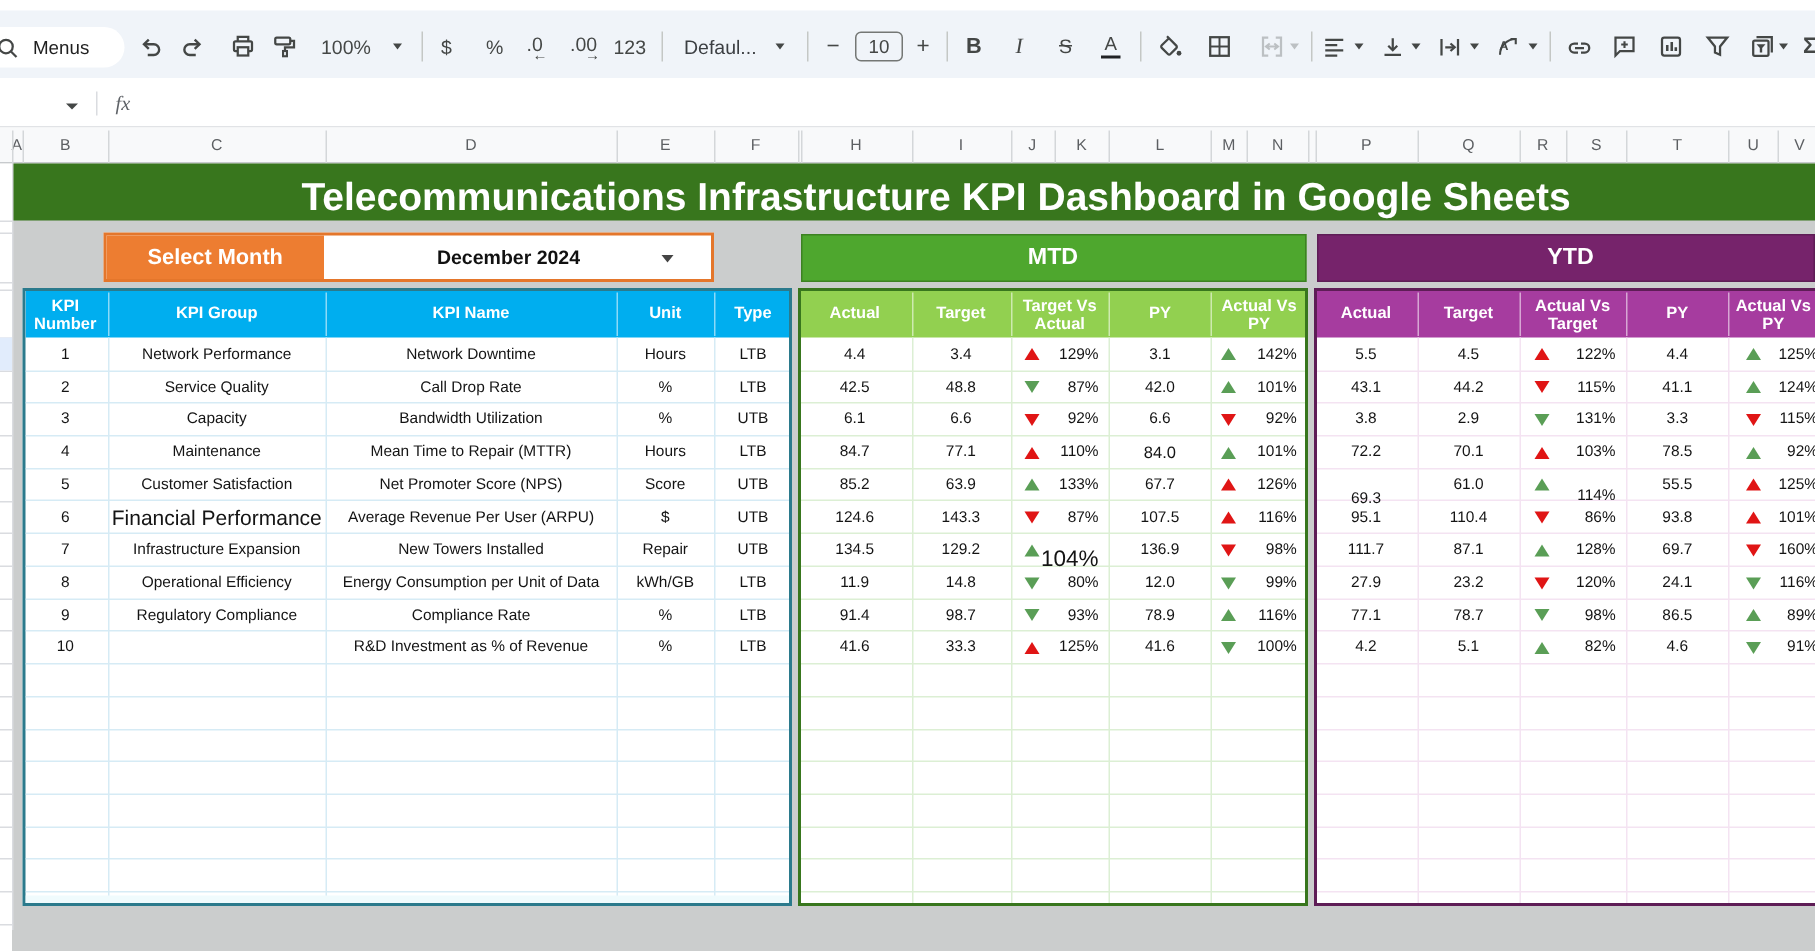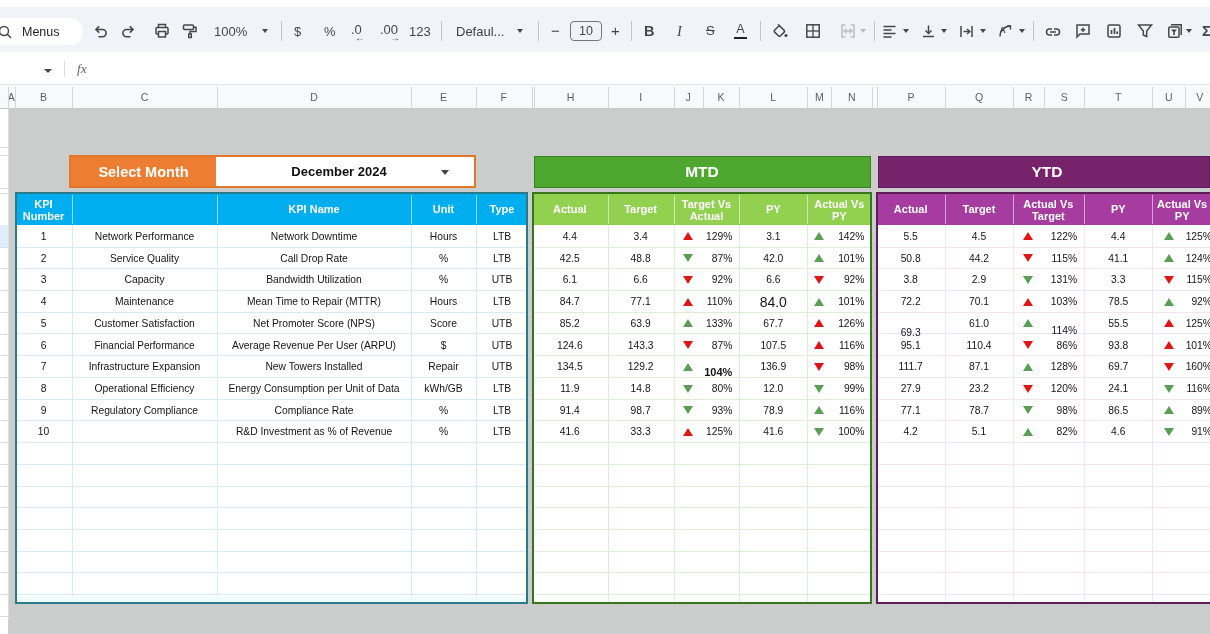--- a/index.html
+++ b/index.html
@@ -203,32 +203,36 @@
 <div class="ab" style="left:0;top:463.8px;width:7.5px;height:1px;background:#dadce0"></div>
 <div class="ab" style="left:0;top:485.5px;width:7.5px;height:1px;background:#dadce0"></div>
 <div class="ab" style="left:0;top:507.3px;width:7.5px;height:1px;background:#dadce0"></div>
 <div class="ab" style="left:0;top:529.0px;width:7.5px;height:1px;background:#dadce0"></div>
 <div class="ab" style="left:0;top:550.7px;width:7.5px;height:1px;background:#dadce0"></div>
 <div class="ab" style="left:0;top:572.4px;width:7.5px;height:1px;background:#dadce0"></div>
 <div class="ab" style="left:0;top:594.1px;width:7.5px;height:1px;background:#dadce0"></div>
 <div class="ab" style="left:0;top:615.9px;width:7.5px;height:1px;background:#dadce0"></div>
 <div class="ab" style="left:7.5px;top:108.5px;width:1px;height:511.5px;background:#dadce0"></div>
 <div class="ab" style="left:0;top:225.4px;width:7.5px;height:21.3px;background:#e1ecfc"></div>
+<div class="ab" style="left:8.5px;top:108.5px;width:1201.5px;height:38.3px;background:#38761d;overflow:hidden">
+      <div style="position:absolute;left:0;top:0;width:1231px;height:38.3px;display:flex;align-items:center;justify-content:center;padding-top:8px;color:#ffffff;font-weight:bold;font-size:26px">Telecommunications Infrastructure KPI Dashboard in Google Sheets</div>
+    </div>
 <div class="ab" style="left:69px;top:155px;width:407px;height:33.3px;border:2px solid #e4762b;background:#fff">
       <div style="position:absolute;left:0;top:0;width:145px;height:29.3px;background:#ed7d31;display:flex;align-items:center;justify-content:center;color:#fff;font-weight:bold;font-size:14.5px">Select Month</div>
       <div style="position:absolute;left:145px;top:0;width:246px;height:29.3px;display:flex;align-items:center;justify-content:center;color:#111;font-weight:bold;font-size:13px">December 2024</div>
       <div style="position:absolute;left:370px;top:12.5px;width:0;height:0;border-left:4.5px solid transparent;border-right:4.5px solid transparent;border-top:5px solid #444"></div>
     </div>
 <div class="ab" style="left:533.5px;top:155.5px;width:337px;height:32px;background:#4ea72e;border:1px solid #3d8222;display:flex;align-items:center;justify-content:center;color:#fff;font-weight:bold;font-size:15.5px">MTD</div>
 <div class="ab" style="left:877.5px;top:155.5px;width:332.5px;height:32px;background:#76236b;border:1px solid #5e1d56;overflow:hidden">
       <div style="position:absolute;left:0;top:0;width:337px;height:30px;display:flex;align-items:center;justify-content:center;color:#fff;font-weight:bold;font-size:15.5px">YTD</div>
     </div>
 <div class="ab" style="left:15.0px;top:192.2px;width:513.0px;height:411.8px;border:2px solid #2b7a8c;background:#fff;overflow:hidden">
       <div style="position:absolute;left:0;top:0;width:513.0px;height:30.700000000000017px;background:#00aeef"></div>
       <div style="position:absolute;left:-2.0px;top:0;width:57.0px;height:30.700000000000017px;display:flex;align-items:center;justify-content:center;text-align:center;color:#fff;font-weight:bold;font-size:11px;line-height:12px">KPI<br>Number</div>
+      <div style="position:absolute;left:55.0px;top:0;width:145.0px;height:30.700000000000017px;display:flex;align-items:center;justify-content:center;text-align:center;color:#fff;font-weight:bold;font-size:11px;line-height:13px">KPI Group</div>
       <div style="position:absolute;left:200.0px;top:0;width:194.0px;height:30.700000000000017px;display:flex;align-items:center;justify-content:center;text-align:center;color:#fff;font-weight:bold;font-size:11px;line-height:13px">KPI Name</div>
       <div style="position:absolute;left:394.0px;top:0;width:65.0px;height:30.700000000000017px;display:flex;align-items:center;justify-content:center;text-align:center;color:#fff;font-weight:bold;font-size:11px;line-height:13px">Unit</div>
       <div style="position:absolute;left:459.0px;top:0;width:52.0px;height:30.700000000000017px;display:flex;align-items:center;justify-content:center;text-align:center;color:#fff;font-weight:bold;font-size:11px;line-height:13px">Type</div>
       <div style="position:absolute;left:55.0px;top:1px;width:1px;height:28.700000000000017px;background:rgba(255,255,255,0.55)"></div>
       <div style="position:absolute;left:200.0px;top:1px;width:1px;height:28.700000000000017px;background:rgba(255,255,255,0.55)"></div>
       <div style="position:absolute;left:394.0px;top:1px;width:1px;height:28.700000000000017px;background:rgba(255,255,255,0.55)"></div>
       <div style="position:absolute;left:459.0px;top:1px;width:1px;height:28.700000000000017px;background:rgba(255,255,255,0.55)"></div>
       <div style="position:absolute;left:0;top:52.42px;width:513.0px;height:1px;background:#d6ebf5"></div>
       <div style="position:absolute;left:0;top:74.14px;width:513.0px;height:1px;background:#d6ebf5"></div>
       <div style="position:absolute;left:0;top:95.86px;width:513.0px;height:1px;background:#d6ebf5"></div>
@@ -269,21 +273,21 @@
       <div style="position:absolute;left:55.00px;top:95.86px;width:145.00px;height:21.72px;display:flex;align-items:center;justify-content:center;padding-top:1.5px;font-size:10.3px;color:#141414;font-weight:normal;white-space:nowrap">Maintenance</div>
       <div style="position:absolute;left:200.00px;top:95.86px;width:194.00px;height:21.72px;display:flex;align-items:center;justify-content:center;padding-top:1.5px;font-size:10.3px;color:#141414;font-weight:normal;white-space:nowrap">Mean Time to Repair (MTTR)</div>
       <div style="position:absolute;left:394.00px;top:95.86px;width:65.00px;height:21.72px;display:flex;align-items:center;justify-content:center;padding-top:1.5px;font-size:10.3px;color:#141414;font-weight:normal;white-space:nowrap">Hours</div>
       <div style="position:absolute;left:459.00px;top:95.86px;width:52.00px;height:21.72px;display:flex;align-items:center;justify-content:center;padding-top:1.5px;font-size:10.3px;color:#141414;font-weight:normal;white-space:nowrap">LTB</div>
       <div style="position:absolute;left:-2.00px;top:117.58px;width:57.00px;height:21.72px;display:flex;align-items:center;justify-content:center;padding-top:1.5px;font-size:10.3px;color:#141414;font-weight:normal;white-space:nowrap">5</div>
       <div style="position:absolute;left:200.00px;top:117.58px;width:194.00px;height:21.72px;display:flex;align-items:center;justify-content:center;padding-top:1.5px;font-size:10.3px;color:#141414;font-weight:normal;white-space:nowrap">Net Promoter Score (NPS)</div>
       <div style="position:absolute;left:55.00px;top:117.58px;width:145.00px;height:21.72px;display:flex;align-items:center;justify-content:center;padding-top:1.5px;font-size:10.3px;color:#141414;font-weight:normal;white-space:nowrap">Customer Satisfaction</div>
       <div style="position:absolute;left:394.00px;top:117.58px;width:65.00px;height:21.72px;display:flex;align-items:center;justify-content:center;padding-top:1.5px;font-size:10.3px;color:#141414;font-weight:normal;white-space:nowrap">Score</div>
       <div style="position:absolute;left:459.00px;top:117.58px;width:52.00px;height:21.72px;display:flex;align-items:center;justify-content:center;padding-top:1.5px;font-size:10.3px;color:#141414;font-weight:normal;white-space:nowrap">UTB</div>
       <div style="position:absolute;left:-2.00px;top:139.30px;width:57.00px;height:21.72px;display:flex;align-items:center;justify-content:center;padding-top:1.5px;font-size:10.3px;color:#141414;font-weight:normal;white-space:nowrap">6</div>
-      <div style="position:absolute;left:55.00px;top:139.30px;width:145.00px;height:21.72px;display:flex;align-items:center;justify-content:center;padding-top:1.5px;font-size:10px;color:#141414;font-weight:normal;white-space:nowrap">Financial Performance</div>
+      <div style="position:absolute;left:55.00px;top:139.30px;width:145.00px;height:21.72px;display:flex;align-items:center;justify-content:center;padding-top:1.5px;font-size:14px;color:#141414;font-weight:normal;white-space:nowrap">Financial Performance</div>
       <div style="position:absolute;left:200.00px;top:139.30px;width:194.00px;height:21.72px;display:flex;align-items:center;justify-content:center;padding-top:1.5px;font-size:10.3px;color:#141414;font-weight:normal;white-space:nowrap">Average Revenue Per User (ARPU)</div>
       <div style="position:absolute;left:394.00px;top:139.30px;width:65.00px;height:21.72px;display:flex;align-items:center;justify-content:center;padding-top:1.5px;font-size:10.3px;color:#141414;font-weight:normal;white-space:nowrap">$</div>
       <div style="position:absolute;left:459.00px;top:139.30px;width:52.00px;height:21.72px;display:flex;align-items:center;justify-content:center;padding-top:1.5px;font-size:10.3px;color:#141414;font-weight:normal;white-space:nowrap">UTB</div>
       <div style="position:absolute;left:-2.00px;top:161.02px;width:57.00px;height:21.72px;display:flex;align-items:center;justify-content:center;padding-top:1.5px;font-size:10.3px;color:#141414;font-weight:normal;white-space:nowrap">7</div>
       <div style="position:absolute;left:55.00px;top:161.02px;width:145.00px;height:21.72px;display:flex;align-items:center;justify-content:center;padding-top:1.5px;font-size:10.3px;color:#141414;font-weight:normal;white-space:nowrap">Infrastructure Expansion</div>
       <div style="position:absolute;left:200.00px;top:161.02px;width:194.00px;height:21.72px;display:flex;align-items:center;justify-content:center;padding-top:1.5px;font-size:10.3px;color:#141414;font-weight:normal;white-space:nowrap">New Towers Installed</div>
       <div style="position:absolute;left:394.00px;top:161.02px;width:65.00px;height:21.72px;display:flex;align-items:center;justify-content:center;padding-top:1.5px;font-size:10.3px;color:#141414;font-weight:normal;white-space:nowrap">Repair</div>
       <div style="position:absolute;left:459.00px;top:161.02px;width:52.00px;height:21.72px;display:flex;align-items:center;justify-content:center;padding-top:1.5px;font-size:10.3px;color:#141414;font-weight:normal;white-space:nowrap">UTB</div>
       <div style="position:absolute;left:-2.00px;top:182.74px;width:57.00px;height:21.72px;display:flex;align-items:center;justify-content:center;padding-top:1.5px;font-size:10.3px;color:#141414;font-weight:normal;white-space:nowrap">8</div>
       <div style="position:absolute;left:55.00px;top:182.74px;width:145.00px;height:21.72px;display:flex;align-items:center;justify-content:center;padding-top:1.5px;font-size:10.3px;color:#141414;font-weight:normal;white-space:nowrap">Operational Efficiency</div>
@@ -365,21 +369,21 @@
       <div style="position:absolute;left:273.20px;top:74.14px;width:24.20px;height:21.72px;display:flex;align-items:center;justify-content:center;padding-top:1.5px;font-size:10.3px;color:#141414;font-weight:normal;white-space:nowrap">
         <span class="tri-d" style="border-top-color:#e01515"></span>
       </div>
       <div style="position:absolute;left:297.40px;top:74.14px;width:40.10px;height:21.72px;display:flex;align-items:center;justify-content:flex-end;padding-right:7px;padding-top:1.5px;font-size:10.3px;color:#141414;font-weight:normal;white-space:nowrap">92%</div>
       <div style="position:absolute;left:-2.00px;top:95.86px;width:75.60px;height:21.72px;display:flex;align-items:center;justify-content:center;padding-top:1.5px;font-size:10.3px;color:#141414;font-weight:normal;white-space:nowrap">84.7</div>
       <div style="position:absolute;left:73.60px;top:95.86px;width:66.00px;height:21.72px;display:flex;align-items:center;justify-content:center;padding-top:1.5px;font-size:10.3px;color:#141414;font-weight:normal;white-space:nowrap">77.1</div>
       <div style="position:absolute;left:139.60px;top:95.86px;width:29.00px;height:21.72px;display:flex;align-items:center;justify-content:center;padding-top:1.5px;font-size:10.3px;color:#141414;font-weight:normal;white-space:nowrap">
         <span class="tri-u" style="border-bottom-color:#e01515"></span>
       </div>
       <div style="position:absolute;left:168.60px;top:95.86px;width:36.80px;height:21.72px;display:flex;align-items:center;justify-content:flex-end;padding-right:7px;padding-top:1.5px;font-size:10.3px;color:#141414;font-weight:normal;white-space:nowrap">110%</div>
-      <div style="position:absolute;left:205.40px;top:95.86px;width:67.80px;height:21.72px;display:flex;align-items:center;justify-content:center;padding-top:1.5px;font-size:14px;color:#141414;font-weight:normal;white-space:nowrap">84.0</div>
+      <div style="position:absolute;left:205.40px;top:95.86px;width:67.80px;height:21.72px;display:flex;align-items:center;justify-content:center;padding-top:1.5px;font-size:11px;color:#141414;font-weight:normal;white-space:nowrap">84.0</div>
       <div style="position:absolute;left:273.20px;top:95.86px;width:24.20px;height:21.72px;display:flex;align-items:center;justify-content:center;padding-top:1.5px;font-size:10.3px;color:#141414;font-weight:normal;white-space:nowrap">
         <span class="tri-u" style="border-bottom-color:#5a9e56"></span>
       </div>
       <div style="position:absolute;left:297.40px;top:95.86px;width:40.10px;height:21.72px;display:flex;align-items:center;justify-content:flex-end;padding-right:7px;padding-top:1.5px;font-size:10.3px;color:#141414;font-weight:normal;white-space:nowrap">101%</div>
       <div style="position:absolute;left:-2.00px;top:117.58px;width:75.60px;height:21.72px;display:flex;align-items:center;justify-content:center;padding-top:1.5px;font-size:10.3px;color:#141414;font-weight:normal;white-space:nowrap">85.2</div>
       <div style="position:absolute;left:73.60px;top:117.58px;width:66.00px;height:21.72px;display:flex;align-items:center;justify-content:center;padding-top:1.5px;font-size:10.3px;color:#141414;font-weight:normal;white-space:nowrap">63.9</div>
       <div style="position:absolute;left:139.60px;top:117.58px;width:29.00px;height:21.72px;display:flex;align-items:center;justify-content:center;padding-top:1.5px;font-size:10.3px;color:#141414;font-weight:normal;white-space:nowrap">
         <span class="tri-u" style="border-bottom-color:#5a9e56"></span>
       </div>
       <div style="position:absolute;left:168.60px;top:117.58px;width:36.80px;height:21.72px;display:flex;align-items:center;justify-content:flex-end;padding-right:7px;padding-top:1.5px;font-size:10.3px;color:#141414;font-weight:normal;white-space:nowrap">133%</div>
@@ -397,21 +401,21 @@
       <div style="position:absolute;left:205.40px;top:139.30px;width:67.80px;height:21.72px;display:flex;align-items:center;justify-content:center;padding-top:1.5px;font-size:10.3px;color:#141414;font-weight:normal;white-space:nowrap">107.5</div>
       <div style="position:absolute;left:273.20px;top:139.30px;width:24.20px;height:21.72px;display:flex;align-items:center;justify-content:center;padding-top:1.5px;font-size:10.3px;color:#141414;font-weight:normal;white-space:nowrap">
         <span class="tri-u" style="border-bottom-color:#e01515"></span>
       </div>
       <div style="position:absolute;left:297.40px;top:139.30px;width:40.10px;height:21.72px;display:flex;align-items:center;justify-content:flex-end;padding-right:7px;padding-top:1.5px;font-size:10.3px;color:#141414;font-weight:normal;white-space:nowrap">116%</div>
       <div style="position:absolute;left:-2.00px;top:161.02px;width:75.60px;height:21.72px;display:flex;align-items:center;justify-content:center;padding-top:1.5px;font-size:10.3px;color:#141414;font-weight:normal;white-space:nowrap">134.5</div>
       <div style="position:absolute;left:73.60px;top:161.02px;width:66.00px;height:21.72px;display:flex;align-items:center;justify-content:center;padding-top:1.5px;font-size:10.3px;color:#141414;font-weight:normal;white-space:nowrap">129.2</div>
       <div style="position:absolute;left:139.60px;top:161.02px;width:29.00px;height:21.72px;display:flex;align-items:center;justify-content:center;padding-top:1.5px;font-size:10.3px;color:#141414;font-weight:normal;white-space:nowrap">
         <span class="tri-u" style="border-bottom-color:#5a9e56"></span>
       </div>
-      <div style="position:absolute;left:168.60px;top:161.02px;width:36.80px;height:21.72px;display:flex;align-items:center;justify-content:flex-end;padding-right:7px;padding-top:12px;font-size:11px;color:#141414;font-weight:bold;white-space:nowrap">104%</div>
+      <div style="position:absolute;left:168.60px;top:161.02px;width:36.80px;height:21.72px;display:flex;align-items:center;justify-content:flex-end;padding-right:7px;padding-top:12px;font-size:15px;color:#141414;font-weight:normal;white-space:nowrap">104%</div>
       <div style="position:absolute;left:205.40px;top:161.02px;width:67.80px;height:21.72px;display:flex;align-items:center;justify-content:center;padding-top:1.5px;font-size:10.3px;color:#141414;font-weight:normal;white-space:nowrap">136.9</div>
       <div style="position:absolute;left:273.20px;top:161.02px;width:24.20px;height:21.72px;display:flex;align-items:center;justify-content:center;padding-top:1.5px;font-size:10.3px;color:#141414;font-weight:normal;white-space:nowrap">
         <span class="tri-d" style="border-top-color:#e01515"></span>
       </div>
       <div style="position:absolute;left:297.40px;top:161.02px;width:40.10px;height:21.72px;display:flex;align-items:center;justify-content:flex-end;padding-right:7px;padding-top:1.5px;font-size:10.3px;color:#141414;font-weight:normal;white-space:nowrap">98%</div>
       <div style="position:absolute;left:-2.00px;top:182.74px;width:75.60px;height:21.72px;display:flex;align-items:center;justify-content:center;padding-top:1.5px;font-size:10.3px;color:#141414;font-weight:normal;white-space:nowrap">11.9</div>
       <div style="position:absolute;left:73.60px;top:182.74px;width:66.00px;height:21.72px;display:flex;align-items:center;justify-content:center;padding-top:1.5px;font-size:10.3px;color:#141414;font-weight:normal;white-space:nowrap">14.8</div>
       <div style="position:absolute;left:139.60px;top:182.74px;width:29.00px;height:21.72px;display:flex;align-items:center;justify-content:center;padding-top:1.5px;font-size:10.3px;color:#141414;font-weight:normal;white-space:nowrap">
         <span class="tri-d" style="border-top-color:#5a9e56"></span>
       </div>
@@ -480,21 +484,21 @@
       <div style="position:absolute;left:67.30px;top:30.70px;width:67.40px;height:21.72px;display:flex;align-items:center;justify-content:center;padding-top:1.5px;font-size:10.3px;color:#141414;font-weight:normal;white-space:nowrap">4.5</div>
       <div style="position:absolute;left:134.70px;top:30.70px;width:31.50px;height:21.72px;display:flex;align-items:center;justify-content:center;padding-top:1.5px;font-size:10.3px;color:#141414;font-weight:normal;white-space:nowrap">
         <span class="tri-u" style="border-bottom-color:#e01515"></span>
       </div>
       <div style="position:absolute;left:166.20px;top:30.70px;width:39.90px;height:21.72px;display:flex;align-items:center;justify-content:flex-end;padding-right:7px;padding-top:1.5px;font-size:10.3px;color:#141414;font-weight:normal;white-space:nowrap">122%</div>
       <div style="position:absolute;left:206.10px;top:30.70px;width:68.30px;height:21.72px;display:flex;align-items:center;justify-content:center;padding-top:1.5px;font-size:10.3px;color:#141414;font-weight:normal;white-space:nowrap">4.4</div>
       <div style="position:absolute;left:274.40px;top:30.70px;width:32.90px;height:21.72px;display:flex;align-items:center;justify-content:center;padding-top:1.5px;font-size:10.3px;color:#141414;font-weight:normal;white-space:nowrap">
         <span class="tri-u" style="border-bottom-color:#5a9e56"></span>
       </div>
       <div style="position:absolute;left:307.30px;top:30.70px;width:33.70px;height:21.72px;display:flex;align-items:center;justify-content:flex-end;padding-right:7px;padding-top:1.5px;font-size:10.3px;color:#141414;font-weight:normal;white-space:nowrap">125%</div>
-      <div style="position:absolute;left:-2.00px;top:52.42px;width:69.30px;height:21.72px;display:flex;align-items:center;justify-content:center;padding-top:1.5px;font-size:10.3px;color:#141414;font-weight:normal;white-space:nowrap">50.8</div>
+      <div style="position:absolute;left:-2.00px;top:52.42px;width:69.30px;height:21.72px;display:flex;align-items:center;justify-content:center;padding-top:1.5px;font-size:10.3px;color:#141414;font-weight:normal;white-space:nowrap">43.1</div>
       <div style="position:absolute;left:67.30px;top:52.42px;width:67.40px;height:21.72px;display:flex;align-items:center;justify-content:center;padding-top:1.5px;font-size:10.3px;color:#141414;font-weight:normal;white-space:nowrap">44.2</div>
       <div style="position:absolute;left:134.70px;top:52.42px;width:31.50px;height:21.72px;display:flex;align-items:center;justify-content:center;padding-top:1.5px;font-size:10.3px;color:#141414;font-weight:normal;white-space:nowrap">
         <span class="tri-d" style="border-top-color:#e01515"></span>
       </div>
       <div style="position:absolute;left:166.20px;top:52.42px;width:39.90px;height:21.72px;display:flex;align-items:center;justify-content:flex-end;padding-right:7px;padding-top:1.5px;font-size:10.3px;color:#141414;font-weight:normal;white-space:nowrap">115%</div>
       <div style="position:absolute;left:206.10px;top:52.42px;width:68.30px;height:21.72px;display:flex;align-items:center;justify-content:center;padding-top:1.5px;font-size:10.3px;color:#141414;font-weight:normal;white-space:nowrap">41.1</div>
       <div style="position:absolute;left:274.40px;top:52.42px;width:32.90px;height:21.72px;display:flex;align-items:center;justify-content:center;padding-top:1.5px;font-size:10.3px;color:#141414;font-weight:normal;white-space:nowrap">
         <span class="tri-u" style="border-bottom-color:#5a9e56"></span>
       </div>
       <div style="position:absolute;left:307.30px;top:52.42px;width:33.70px;height:21.72px;display:flex;align-items:center;justify-content:flex-end;padding-right:7px;padding-top:1.5px;font-size:10.3px;color:#141414;font-weight:normal;white-space:nowrap">124%</div>

